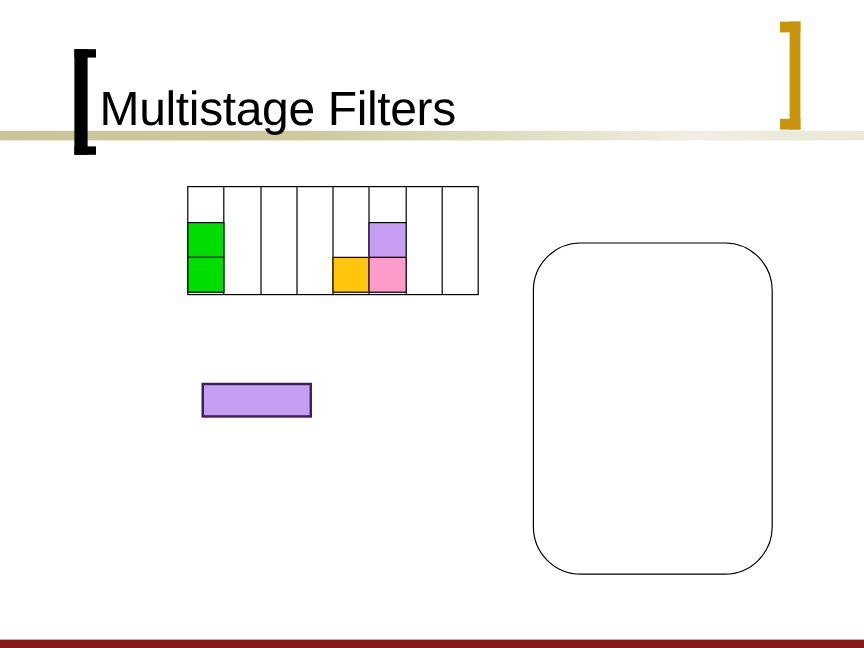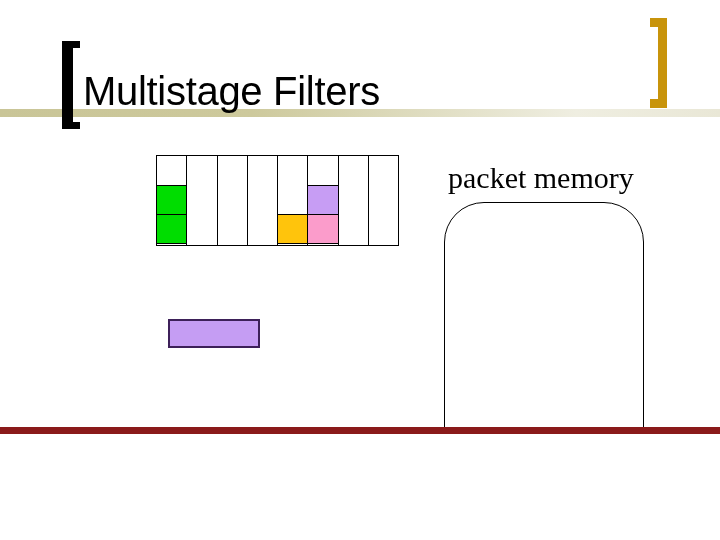--- a/index.html
+++ b/index.html
@@ -1,18 +1,18 @@
 <!DOCTYPE html>
 <html><head>
 <meta charset="utf-8">
 <style>
   html,body{margin:0;padding:0;background:#ffffff;}
   .slide{
     position:relative;
-    width:720px;height:434px;
+    width:720px;height:540px;
     background:#ffffff;
     overflow:hidden;
     font-family:"Liberation Sans", sans-serif;
   }
   
   .title-rule{
     position:absolute;left:0;top:109px;width:720px;height:8px;
     background:linear-gradient(to right,#c9c597 0%,#cdc99c 35%,#efeee1 80%,#e9e7d6 100%);
   }
   .left-bracket{
@@ -98,18 +98,17 @@
       <div class="grid-col">
         <div class="grid-cell" style="background: rgb(199, 157, 244); top: 28.8333px; height: 30.3333px;"></div>
         <div class="grid-cell" style="background: rgb(251, 156, 203); top: 58.1667px; height: 30.3333px;"></div>
       </div>
       <div class="grid-col"></div>
       <div class="grid-col"></div>
     </div>
 
   <div class="matched-rect"></div>
 
-  <div class="packet-memory-label">packet memory</div>
   <div class="packet-memory-box"></div>
 
   <div class="bottom-bar"></div>
 
 </div>
 
 </body></html>

